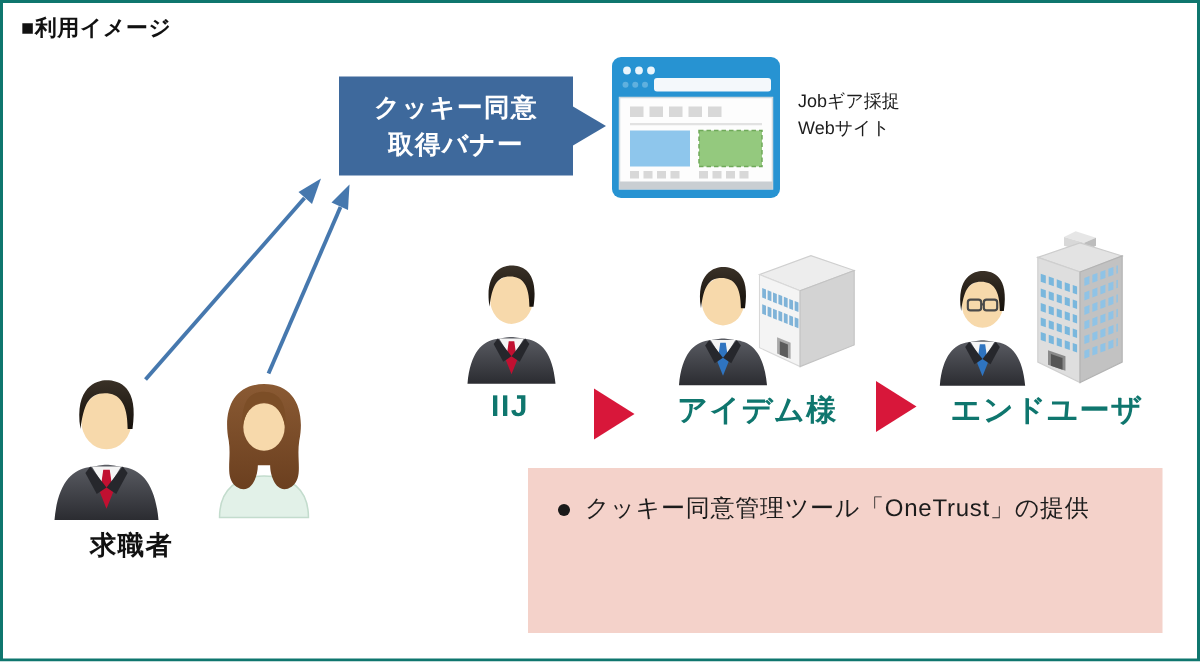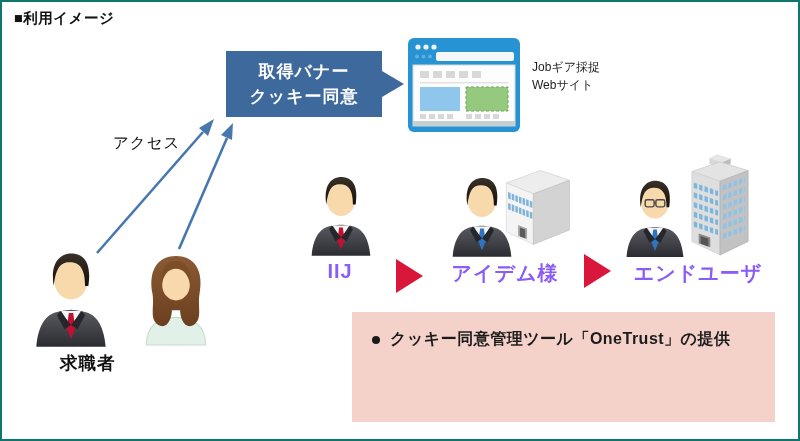--- a/index.html
+++ b/index.html
@@ -22,36 +22,36 @@
     content:"";position:absolute;right:-22px;top:20px;width:0;height:0;
     border-left:22px solid #3e699c;border-top:13px solid transparent;border-bottom:13px solid transparent;
   }
   
   .website{left:530px;top:56px;font-size:12px;line-height:1.5;color:#1d1d1d;}
   
   .access{left:111px;top:131px;font-size:15.5px;letter-spacing:1px;}
   
   .jobseeker{left:58px;top:349px;width:126px;font-size:17.5px;font-weight:600;letter-spacing:1px;}
   
-  .flowlabel{top:258px;text-align:center;font-size:20px;font-weight:bold;color:#8b5cf6;letter-spacing:1px;}
+  .flowlabel{top:258px;text-align:center;font-size:20px;font-weight:bold;color:#0f766e;letter-spacing:1px;}
   .fl-iij{left:303px;width:70px;}
   .fl-aidem{left:428px;width:150px;font-family:Liberation Mono, monospace;}
   .fl-end{left:620px;width:152px;}
   
   .flow-arrow{width:0;height:0;border-top:17px solid transparent;border-bottom:17px solid transparent;border-left:27px solid #d8173a;}
   .fa1{left:394px;top:257px;}
   .fa2{left:582px;top:252px;}
   
   .services{
     left:350px;top:310px;width:423px;height:110px;background:#f4d2ca;
     box-sizing:border-box;padding:17px 14px 10px 20px;
   }
   .services ul{list-style:none;margin:0;padding:0;}
   .services li{
-    font-size:16px;font-weight:700;color:#1c1c1c;margin:0 0 9px 0;
+    font-size:16px;font-weight:400;color:#1c1c1c;margin:0 0 9px 0;
     letter-spacing:.5px;white-space:nowrap;display:flex;align-items:center;
   }
   .bullet{display:inline-block;width:8px;height:8px;border-radius:50%;background:#1a1a1a;margin-right:10px;flex:0 0 auto;}
   
   .overlay{left:0;top:0;width:800px;height:441px;pointer-events:none;}
   svg{display:block;}
 </style>
 </head>
 <body>
 
@@ -79,22 +79,22 @@
   <svg class="abs overlay" viewBox="0 0 800 441">
     <g stroke="#4678ae" stroke-width="2.6" fill="#4678ae">
       <line x1="95" y1="251" x2="201" y2="130"></line>
       <polygon points="212,117 206,134 197,126" stroke="none"></polygon>
       <line x1="177" y1="247" x2="225" y2="136"></line>
       <polygon points="231,121 230,138 219,133" stroke="none"></polygon>
     </g>
   </svg>
 
   <div class="abs banner">
+    <div>クッキー同意</div>
     <div>取得バナー</div>
-    <div>クッキー同意</div>
   </div>
 
   <svg class="abs" style="left:406px;top:36px" width="112" height="94" viewBox="0 0 112 94">
     <rect x="0" y="0" width="112" height="94" rx="6" fill="#2793d2"></rect>
     <circle cx="10" cy="9" r="2.6" fill="#eaf5fc"></circle>
     <circle cx="18" cy="9" r="2.6" fill="#eaf5fc"></circle>
     <circle cx="26" cy="9" r="2.6" fill="#eaf5fc"></circle>
     <circle cx="9" cy="18.5" r="2" fill="#5fb0de"></circle>
     <circle cx="15.5" cy="18.5" r="2" fill="#5fb0de"></circle>
     <circle cx="22" cy="18.5" r="2" fill="#5fb0de"></circle>
@@ -119,21 +119,20 @@
         <rect x="85" y="76" width="6" height="5"></rect>
     </g>
     <rect x="5" y="83" width="102" height="5" fill="#c9ced2"></rect>
   </svg>
 
   <div class="abs website">
     <div>Jobギア採捉</div>
     <div>Webサイト</div>
   </div>
 
-  <div class="abs access">アクセス</div>
 
   <svg class="abs" style="left:30px;top:247px" width="78" height="100" viewBox="0 0 72 92">
     <path d="M4,90 C6,67 15,59 25,57.5 C30,56.8 33,56 36,56 C39,56 42,56.8 47,57.5 C57,59 66,67 68,90 Z" fill="url(#g-suit)"></path>
     <path d="M27,57 L36,72 L45,57 Z" fill="#f5f5f5"></path>
     <polygon points="34,59 38,59 40,73 36,83 32,73" fill="#c11031"></polygon>
     <path d="M26,57 L36,70 L30,74 L23,61 Z" fill="#26272c"></path>
     <path d="M46,57 L36,70 L42,74 L49,61 Z" fill="#26272c"></path>
     <ellipse cx="36" cy="29" rx="15.5" ry="17.5" fill="#f7d9ab"></ellipse>
     <path d="M20,34 C16,8 30,4 36,4 C44,4 56,8 52,34 L49,34 C49,18 44,12 35,12 C25,12 22,19 20,34 Z" fill="url(#g-hair)"></path>
   </svg>

